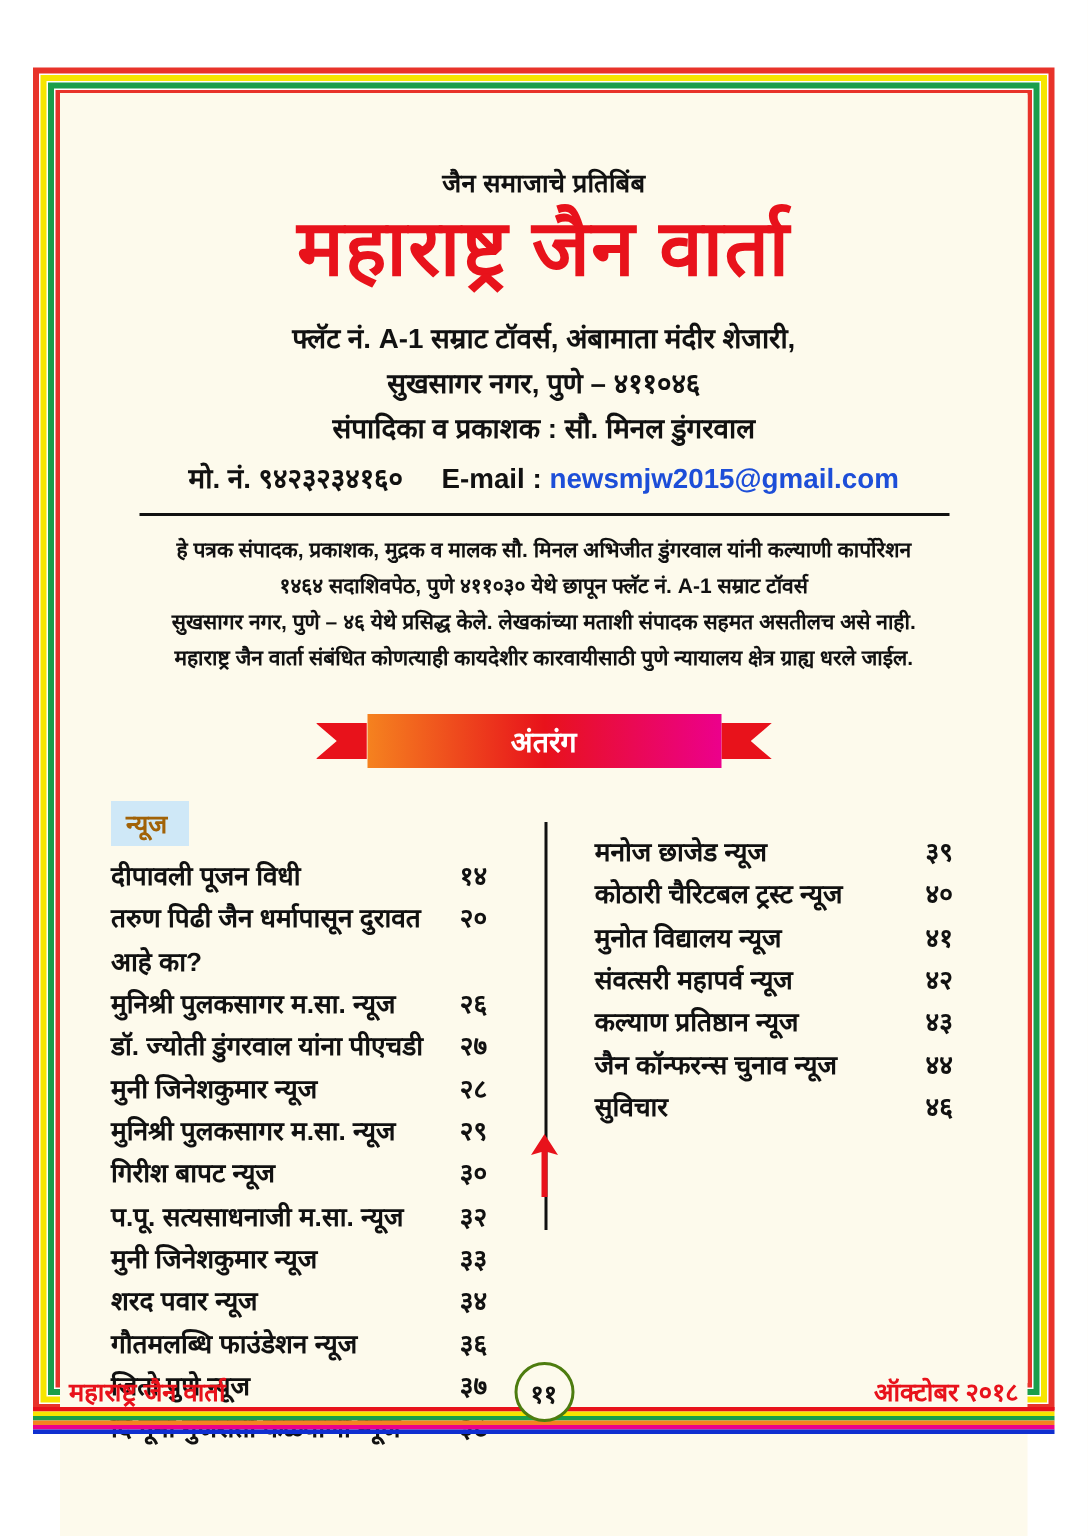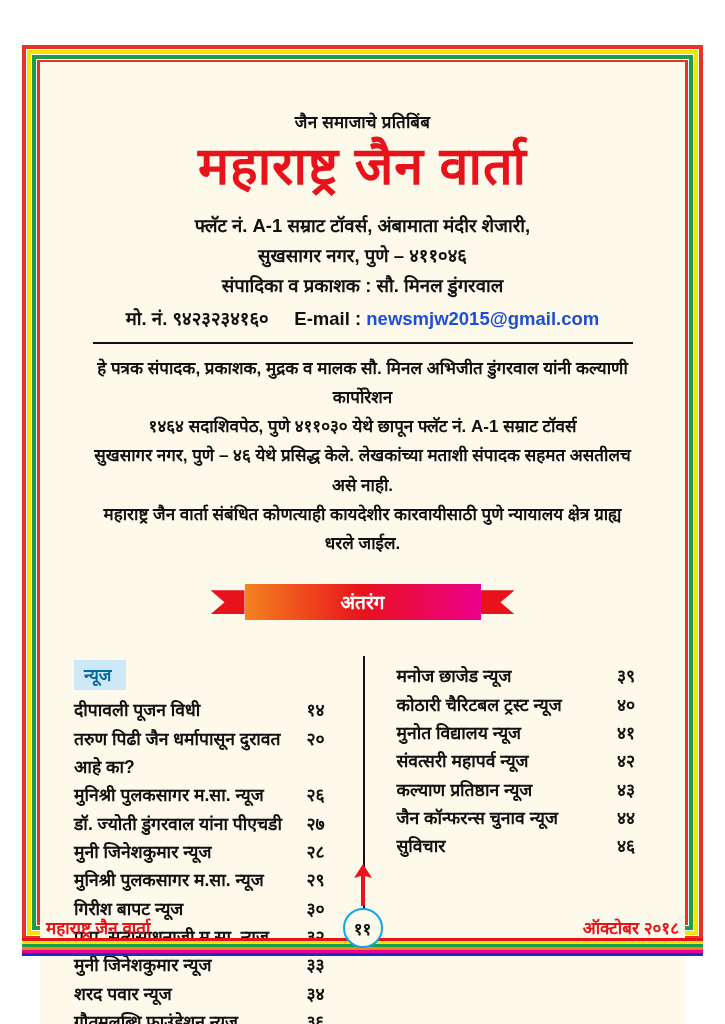--- a/index.html
+++ b/index.html
@@ -75,21 +75,21 @@
   .rule {
     width: 540px; height: 2px;
     background: #111;
     margin: 12px auto 0 auto;
   }
 
   .legal {
     width: 538px;
     margin: 10px auto 0 auto;
     text-align: center;
-    font-size: 17px;
+    font-size: 14px;
     font-weight: bold;
     color: #111;
     line-height: 1.72;
   }
 
   
   .ribbon-wrap {
     position: relative;
     width: 100%;
     margin-top: 26px;
@@ -142,26 +142,25 @@
     position: absolute;
     left: 50%;
     margin-left: -11px;
     top: 222px;
     width: 22px; height: 42px;
   }
 
   .cat-badge {
     display: inline-block;
     background: #cfe8f7;
-    color: #0369a1;
+    color: #a16207;
     font-size: 17px;
     font-weight: bold;
     padding: 3px 14px 4px 10px;
     margin-bottom: 6px;
-    margin-top: 18px;
   }
 
   .toc-row {
     display: flex;
     align-items: baseline;
     font-size: 17.5px;
     font-weight: bold;
     color: #111;
     line-height: 1.62;
   }
@@ -193,21 +192,21 @@
   .foot-right {
     font-size: 17px; font-weight: bold; color: #e8121b;
   }
   .pagenum {
     position: absolute;
     left: 50%; top: -4px;
     transform: translateX(-50%);
     width: 40px; height: 40px;
     border-radius: 50%;
     background: #fdfaec;
-    border: 2px solid #0ea5e9;
+    border: 2px solid #4d7c0f;
     display: flex; align-items: center; justify-content: center;
     font-size: 17px; font-weight: bold; color: #111;
   }
 </style>
 </head>
 <body>
 
 <div class="page">
 
   <div class="frame">

